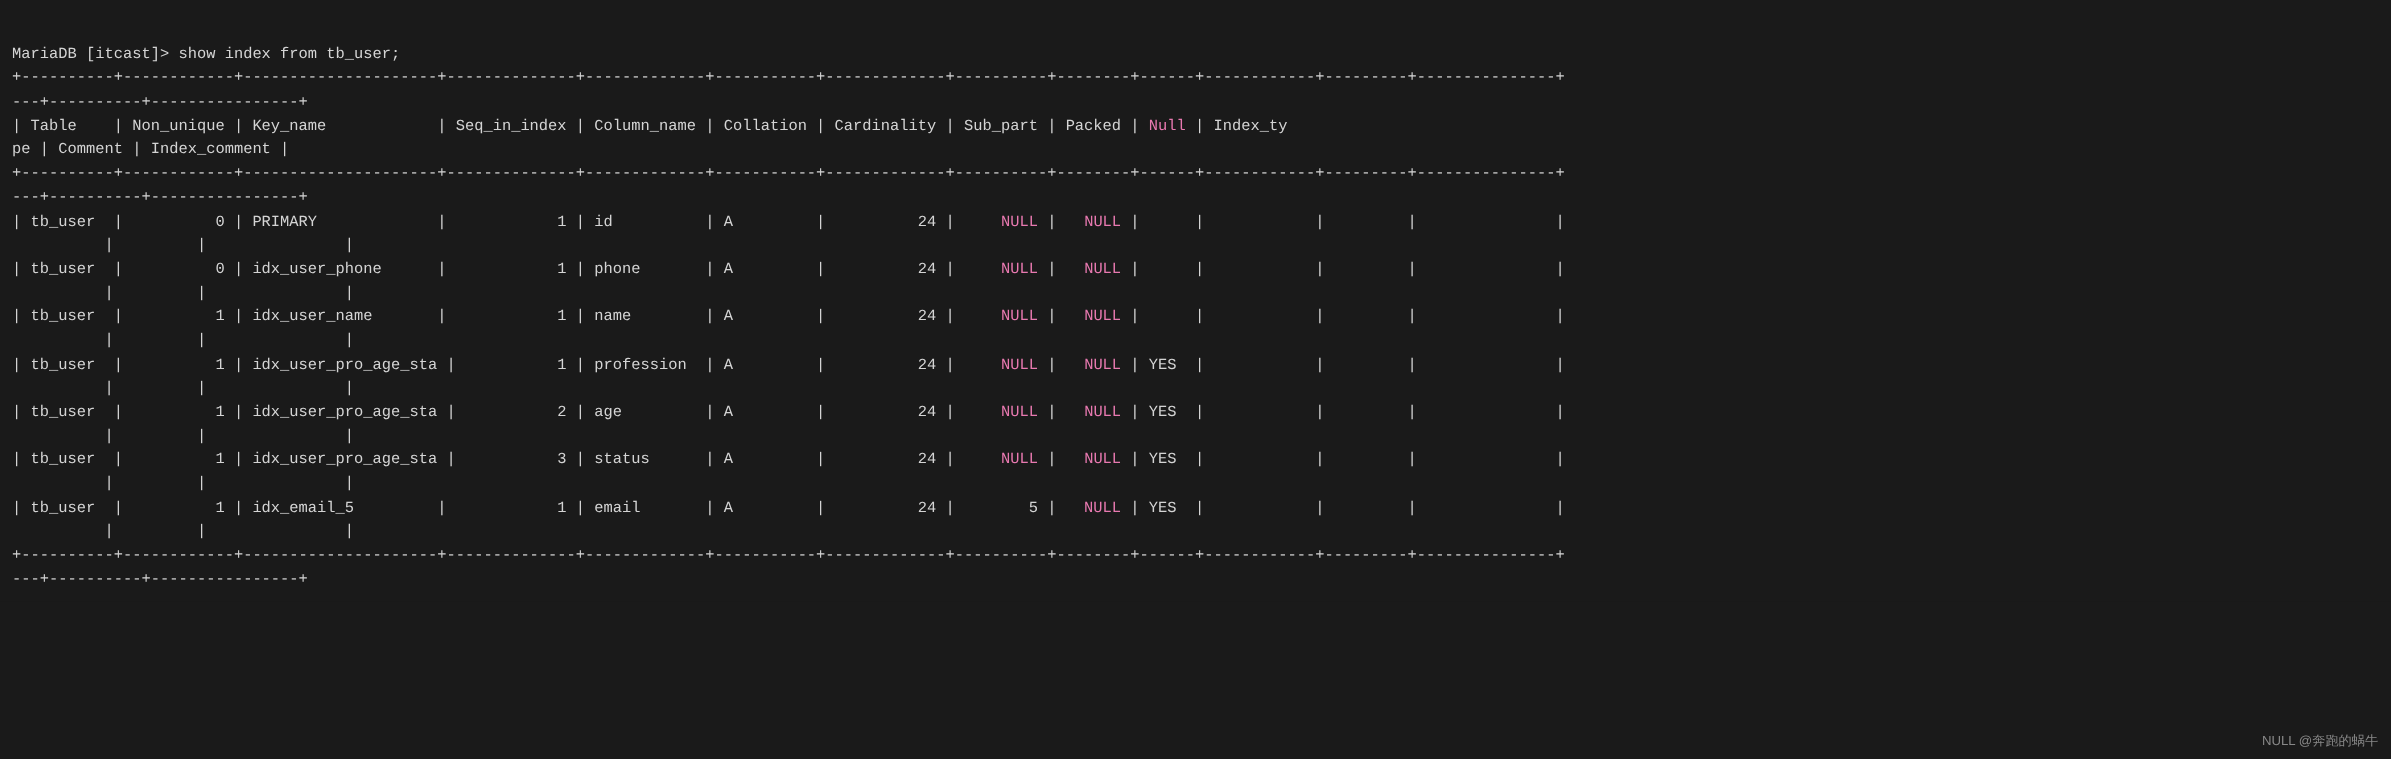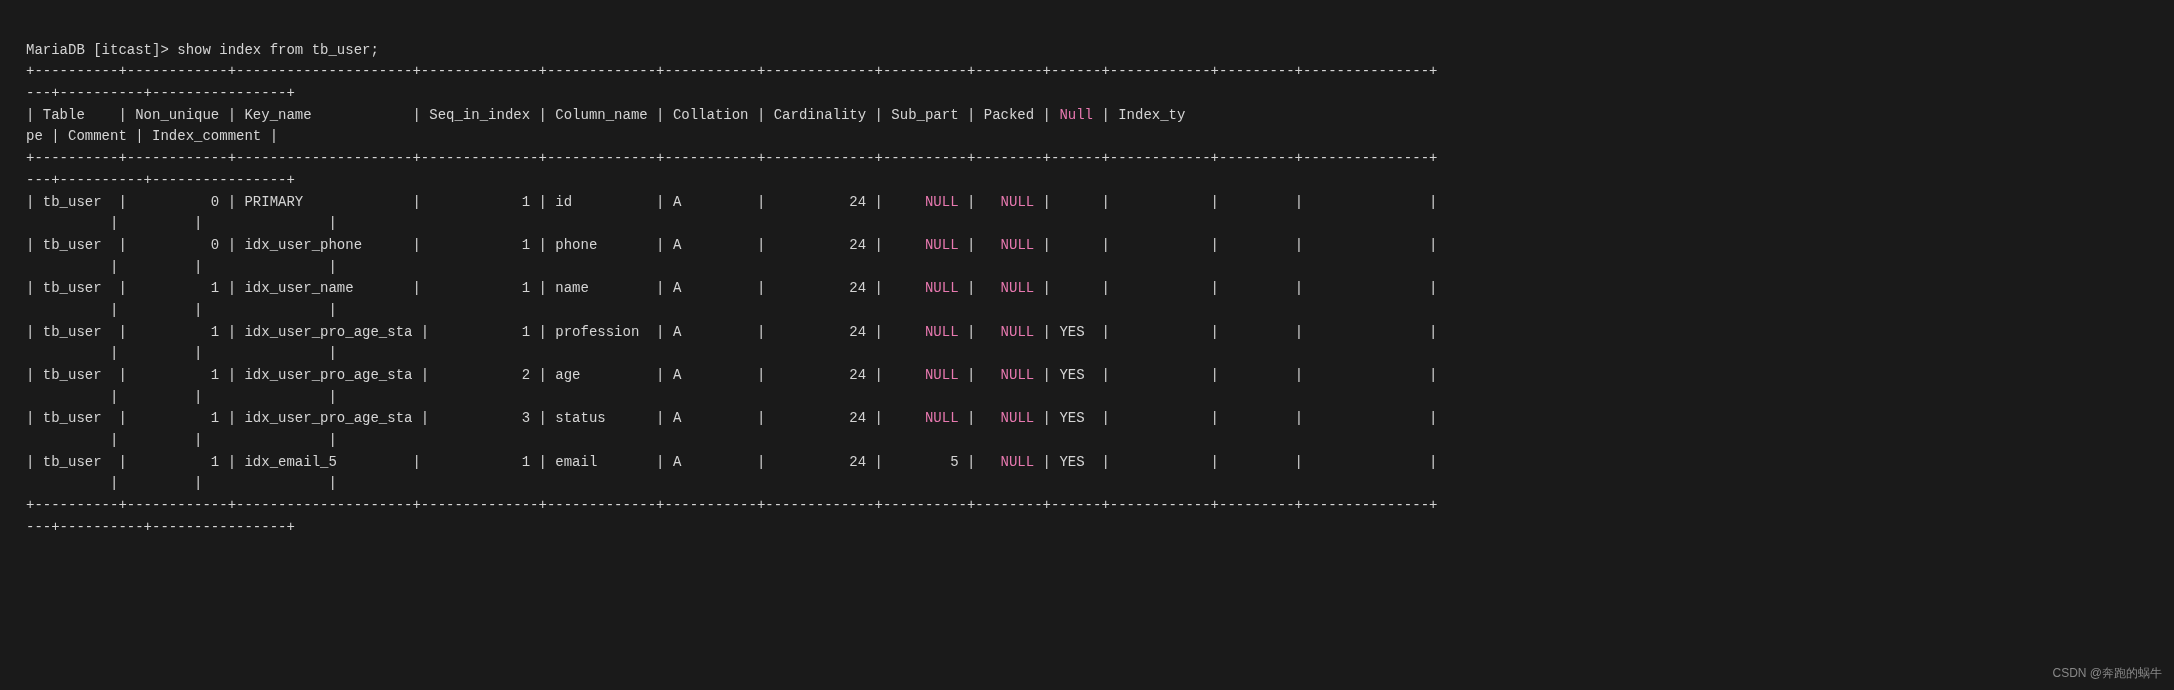--- a/index.html
+++ b/index.html
@@ -8,21 +8,21 @@
       font-family: 'Courier New', Courier, monospace;
       font-size: 14px;
       color: #d4d4d4;
       width: 2174px;
       min-height: 690px;
       overflow: hidden;
       padding: 10px 0 0 0;
     }
     .terminal {
       background-color: #1a1a1a;
-      padding: 8px 26px;
+      padding: 8px 11px;
       white-space: pre;
       line-height: 1.55;
     }
     .cmd-line { color: #d4d4d4; }
     .sep-line { color: #d4d4d4; }
     .header-line { color: #d4d4d4; }
     .null-pink { color: #e879b0; }
     .data-row { color: #d4d4d4; }
     .watermark {
       position: fixed;
@@ -55,13 +55,13 @@
 <span class="data-row">| tb_user  |          1 | idx_user_pro_age_sta |           2 | age         | A         |          24 |     <span class="null-pink">NULL</span> |   <span class="null-pink">NULL</span> | YES  |            |         |               |</span>
 <span class="data-row">          |         |               |</span>
 <span class="data-row">| tb_user  |          1 | idx_user_pro_age_sta |           3 | status      | A         |          24 |     <span class="null-pink">NULL</span> |   <span class="null-pink">NULL</span> | YES  |            |         |               |</span>
 <span class="data-row">          |         |               |</span>
 <span class="data-row">| tb_user  |          1 | idx_email_5         |            1 | email       | A         |          24 |        5 |   <span class="null-pink">NULL</span> | YES  |            |         |               |</span>
 <span class="data-row">          |         |               |</span>
 <span class="sep-line">+----------+------------+---------------------+--------------+-------------+-----------+-------------+----------+--------+------+------------+---------+---------------+</span>
 <span class="sep-line">---+----------+----------------+</span>
 </div>
 
-<div class="watermark">CSDN @奔跑的蜗牛</div>
+<div class="watermark">NULL @奔跑的蜗牛</div>
 
 </body></html>

